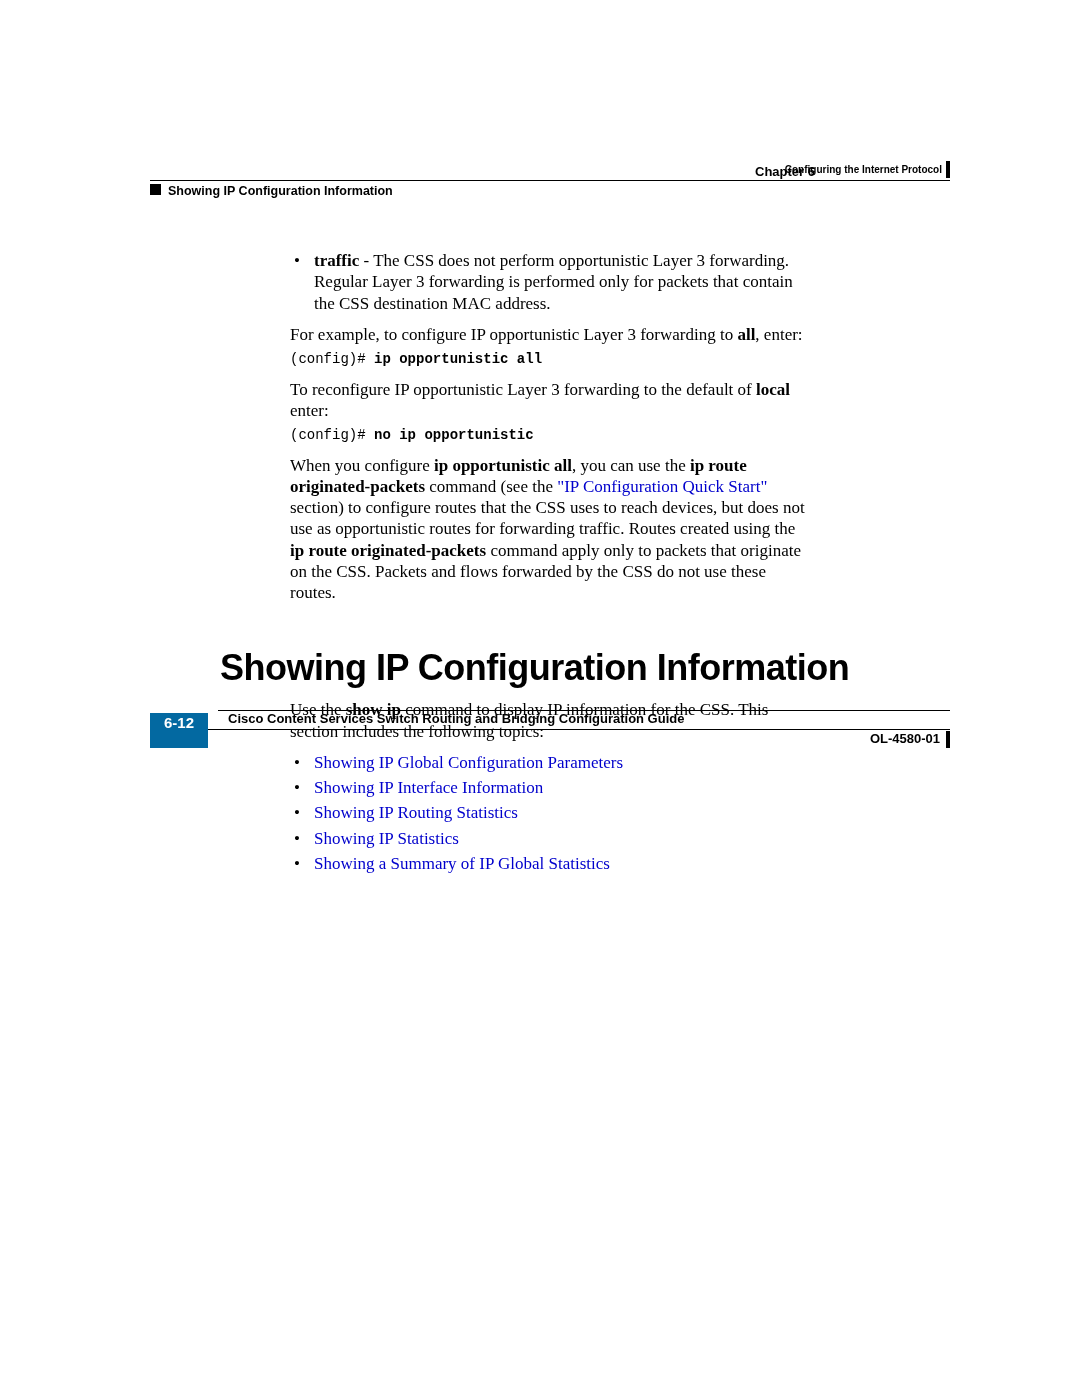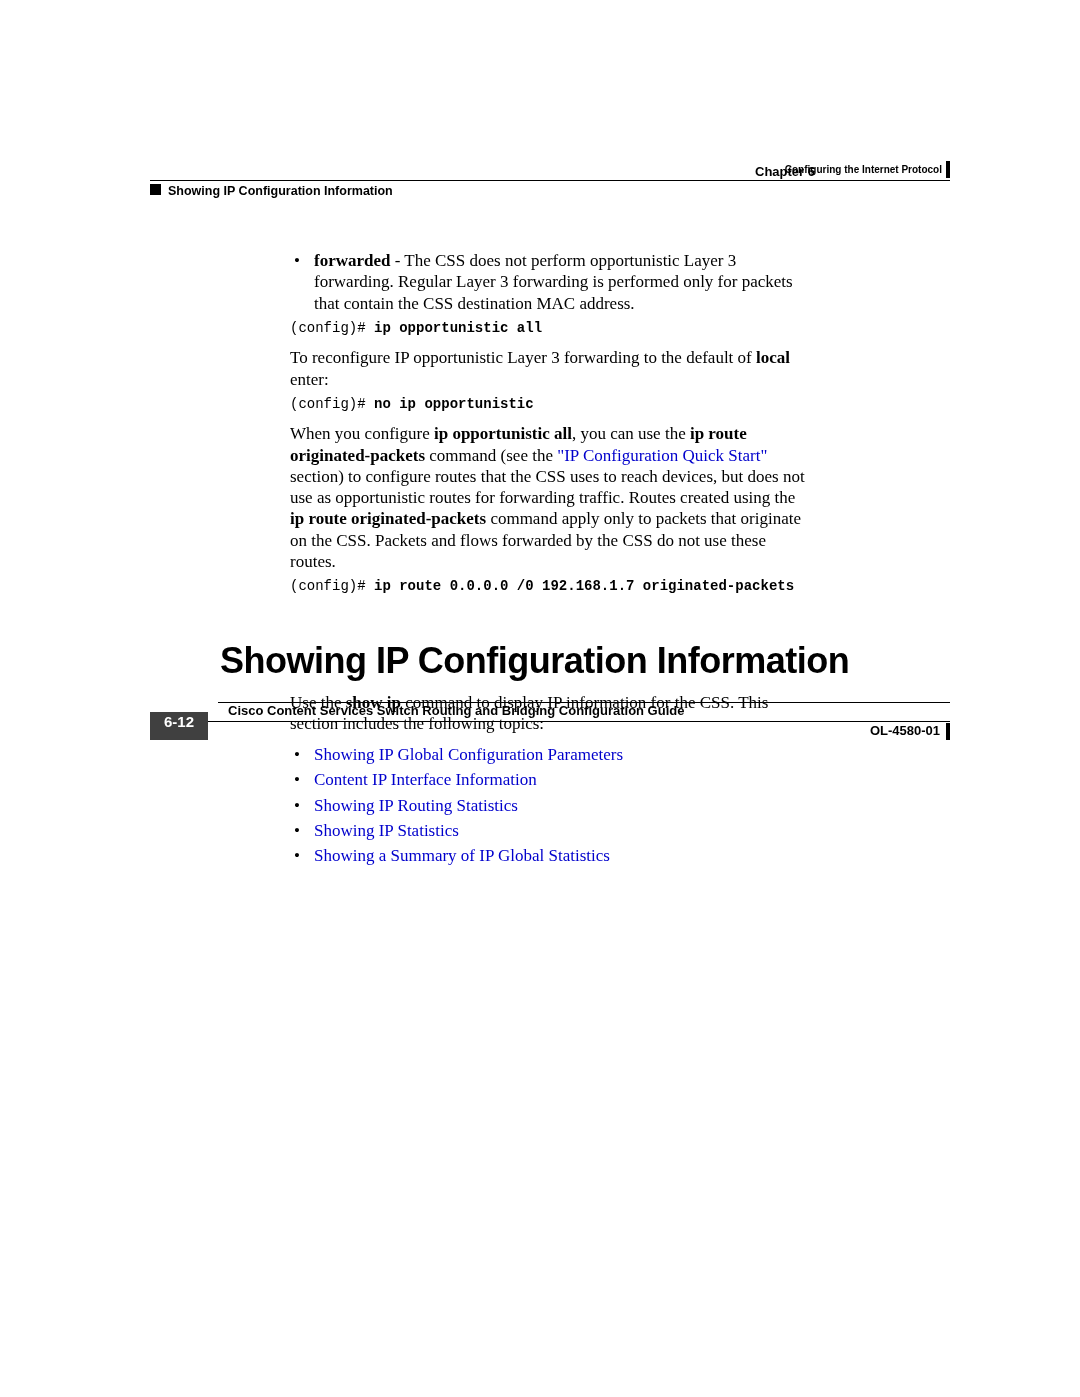--- a/index.html
+++ b/index.html
@@ -126,26 +126,26 @@
     left: 150px;
     right: 130px;
     bottom: 144px;
     height: 1px;
     background: #000;
   }
   .footer-pgbox {
     position: absolute;
     left: 150px;
     bottom: 126px;
-    background: #404040;
+    background: #0369a1;
     color: #fff;
     font-family: Arial, Helvetica, sans-serif;
     font-weight: bold;
     font-size: 15px;
-    padding: 1px 14px 10px 14px;
+    padding: 1px 14px 17px 14px;
   }
   .footer-docnum {
     position: absolute;
     right: 140px;
     bottom: 128px;
     font-family: Arial, Helvetica, sans-serif;
     font-weight: bold;
     font-size: 13px;
   }
   .footer-vbar {
@@ -165,49 +165,51 @@
   <div class="header-right">Chapter 6</div>
   <div class="header-chtitle">Configuring the Internet Protocol</div>
   <div class="header-vbar-right"></div>
   <div class="header-rule"></div>
   <div class="header-square"></div>
   <div class="header-section">Showing IP Configuration Information</div>
 
   <div class="content">
 
     <div class="bullet">
-      <b>forwarded</b><span> - The CSS does not perform opportunistic Layer 3 forwarding. Regular Layer 3 forwarding is performed only for packets that contain the CSS destination MAC address.</span>
-    </div>
-
+      <b>traffic</b><span> - The CSS does not perform opportunistic Layer 3 forwarding. Regular Layer 3 forwarding is performed only for packets that contain the CSS destination MAC address.</span>
+    </div>
+
+    <div class="para">
+      <span>For example, to configure IP opportunistic Layer 3 forwarding to </span><b>all</b><span>, enter:</span>
+    </div>
 
     <div class="code"><span>(config)# </span><b>ip opportunistic all</b></div>
 
     <div class="para">
       <span>To reconfigure IP opportunistic Layer 3 forwarding to the default of </span><b>local</b><span> enter:</span>
     </div>
 
     <div class="code"><span>(config)# </span><b>no ip opportunistic</b></div>
 
     <div class="para">
       <span>When you configure </span><b>ip opportunistic all</b><span>, you can use the </span><b>ip route originated-packets</b><span> command (see the </span><span class="link">"IP Configuration Quick Start"</span><span> section) to configure routes that the CSS uses to reach devices, but does not use as opportunistic routes for forwarding traffic. Routes created using the </span><b>ip route originated-packets</b><span> command apply only to packets that originate on the CSS. Packets and flows forwarded by the CSS do not use these routes.</span>
     </div>
 
 
-    <div class="code"><span>(config)# </span><b>ip route 0.0.0.0 /0 192.168.1.7 originated-packets</b></div>
   </div>
 
   <div class="h1">Showing IP Configuration Information</div>
 
   <div class="content" style="margin-top:10px;">
     <div class="para" style="margin-top:0;">
       <span>Use the </span><b>show ip</b><span> command to display IP information for the CSS. This section includes the following topics:</span>
     </div>
 
     <div class="bullet" style="margin-top:10px;"><span class="link">Showing IP Global Configuration Parameters</span></div>
-    <div class="bullet"><span class="link">Content IP Interface Information</span></div>
+    <div class="bullet"><span class="link">Showing IP Interface Information</span></div>
     <div class="bullet"><span class="link">Showing IP Routing Statistics</span></div>
     <div class="bullet"><span class="link">Showing IP Statistics</span></div>
     <div class="bullet"><span class="link">Showing a Summary of IP Global Statistics</span></div>
   </div>
 
   <div class="footer-rule-top"></div>
   <div class="footer-guide">Cisco Content Services Switch Routing and Bridging Configuration Guide</div>
   <div class="footer-rule-bot"></div>
   <div class="footer-pgbox">6-12</div>
   <div class="footer-docnum">OL-4580-01</div>

